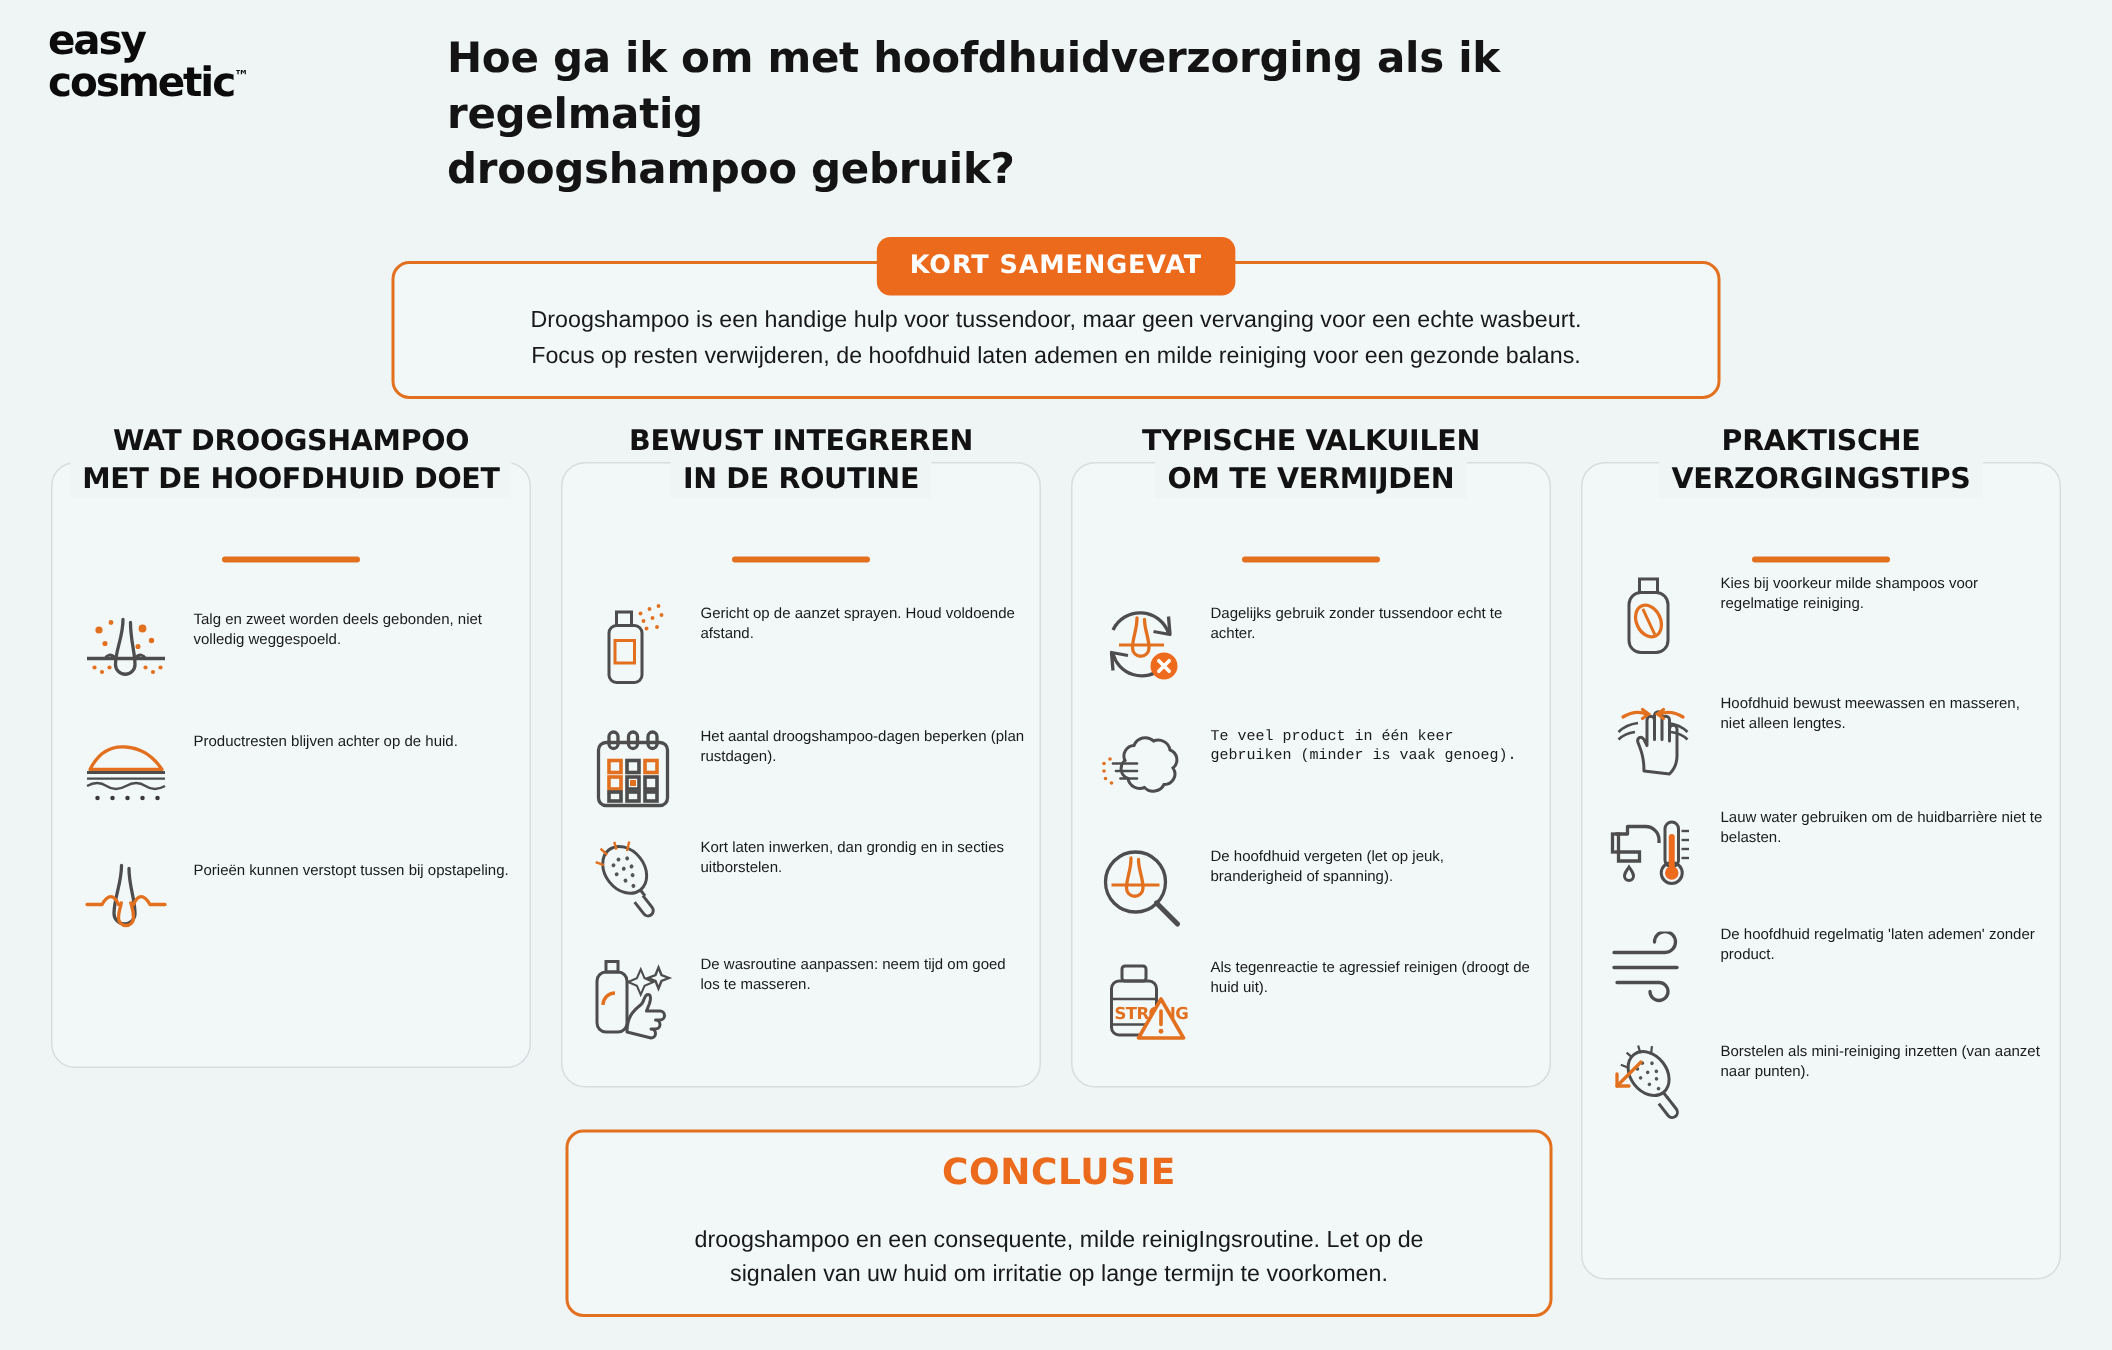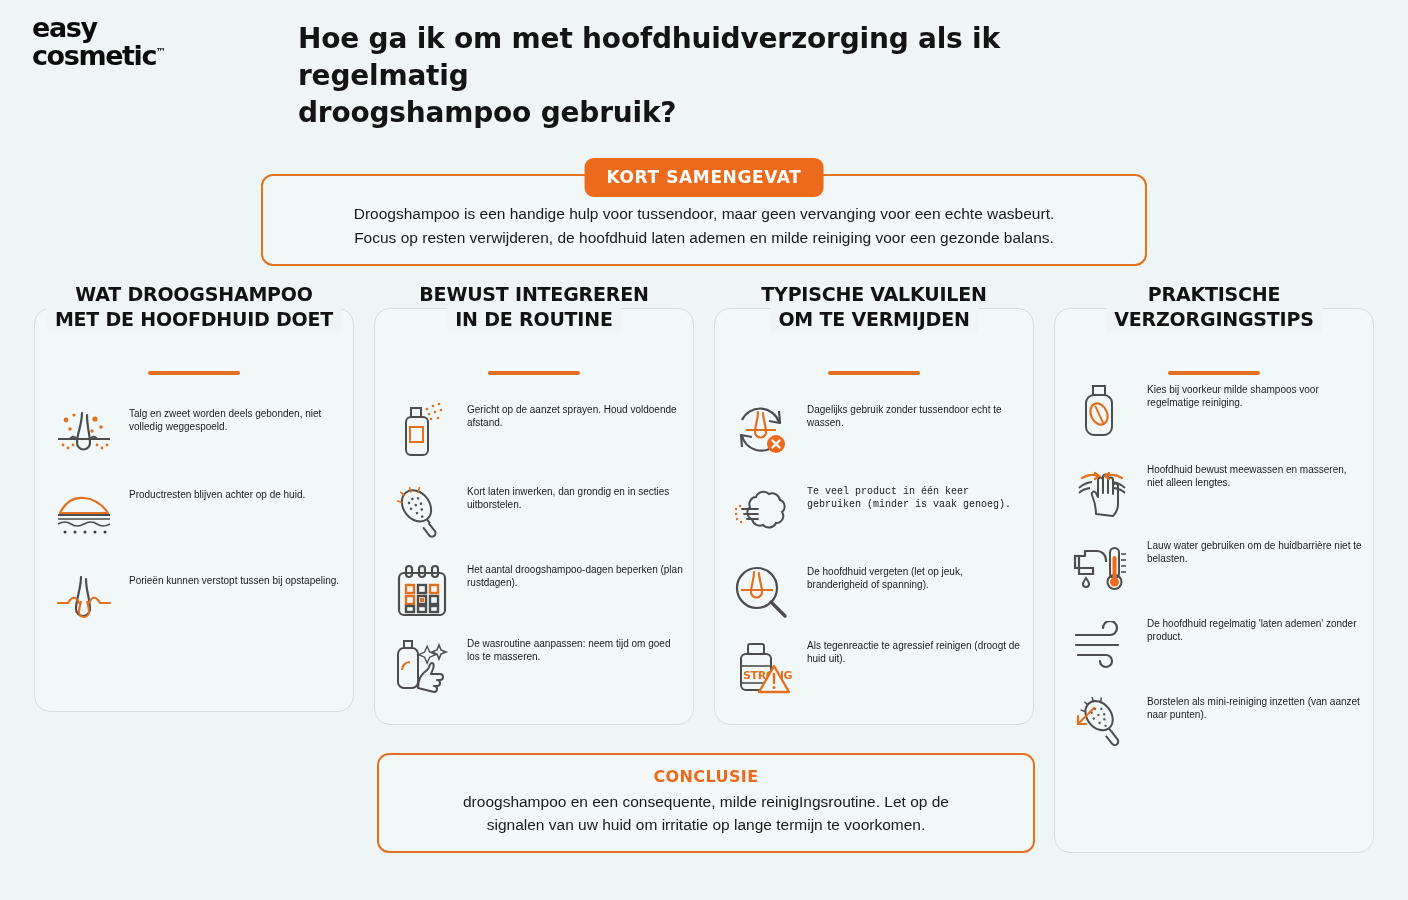--- a/index.html
+++ b/index.html
@@ -83,22 +83,22 @@
 
   
   .conclusion{
     position:absolute;left:377px;top:753px;width:658px;
     border:2px solid #e2701f;border-radius:12px;
     background:#f2f8f8;
     padding:12px 22px 14px;box-sizing:border-box;
     text-align:center;
   }
   .concl-title{
-    color:#ec6a1b;font-weight:700;font-size:16px;letter-spacing:.4px;
-    margin-bottom:4px;font-family:"DejaVu Sans", sans-serif;
+    color:#ec6a1b;font-weight:700;font-size:24px;letter-spacing:.4px;
+    margin-bottom:20px;font-family:"DejaVu Sans", sans-serif;
   }
   .concl-text{font-size:15.5px;line-height:1.5;color:#191919;}
   .concl-text span{display:block;}
 </style>
 </head>
 <body>
 
 <div class="page">
 
   <div class="header">
@@ -199,20 +199,45 @@
                   <circle cx="45" cy="3" r="1.3"></circle>
                 <circle cx="35" cy="13" r="1.3"></circle>
                   <circle cx="41" cy="11" r="1.3"></circle>
                   <circle cx="47" cy="9" r="1.3"></circle>
                 <circle cx="37" cy="18" r="1.3"></circle>
                   <circle cx="44" cy="17" r="1.3"></circle>
               </g>
             </svg>
           </div>
           <div class="itxt">Gericht op de aanzet sprayen. Houd voldoende afstand.</div>
+        </div>
+        <div class="item" style="margin-bottom:14px;">
+          <div class="ico">
+            <svg width="58" height="56" viewBox="0 0 58 56">
+              <rect x="6" y="10" width="46" height="42" rx="5" fill="none" stroke="#4d4d4d" stroke-width="2.2"></rect>
+              <g fill="none" stroke="#4d4d4d" stroke-width="2.2">
+                  <rect x="13" y="3" width="6" height="11" rx="3"></rect>
+                  <rect x="26" y="3" width="6" height="11" rx="3"></rect>
+                  <rect x="39" y="3" width="6" height="11" rx="3"></rect>
+                </g>
+              <g fill="none" stroke-width="2.4">
+                <rect x="13" y="22" width="8" height="8" stroke="#e2701f"></rect>
+                  <rect x="25" y="22" width="8" height="8" stroke="#4d4d4d"></rect>
+                  <rect x="37" y="22" width="8" height="8" stroke="#e2701f"></rect>
+                <rect x="13" y="33" width="8" height="8" stroke="#e2701f"></rect>
+                  <rect x="25" y="33" width="8" height="8" stroke="#4d4d4d"></rect>
+                  <rect x="37" y="33" width="8" height="8" stroke="#4d4d4d"></rect>
+                <rect x="13" y="43" width="8" height="6" stroke="#4d4d4d"></rect>
+                  <rect x="25" y="43" width="8" height="6" stroke="#4d4d4d"></rect>
+                  <rect x="37" y="43" width="8" height="6" stroke="#4d4d4d"></rect>
+              </g>
+              <rect x="27" y="35" width="4" height="4" fill="#e2701f"></rect>
+            </svg>
+          </div>
+          <div class="itxt">Het aantal droogshampoo-dagen beperken (plan rustdagen).</div>
         </div>
         <div class="item" style="margin-bottom:18px;">
           <div class="ico">
             <svg width="60" height="60" viewBox="0 0 60 60">
               <g transform="rotate(-38 30 30)">
                 <ellipse cx="30" cy="21" rx="13" ry="17" fill="none" stroke="#4d4d4d" stroke-width="2"></ellipse>
                 <path d="M22 42 l0 10 a3.5 3.5 0 0 0 7 0 l0 -10" fill="none" stroke="#4d4d4d" stroke-width="2"></path>
                 <path d="M30 38 l0 5" stroke="#4d4d4d" stroke-width="2"></path>
                 <g fill="#555">
                     <circle cx="26" cy="14" r="1.3"></circle>
@@ -229,45 +254,20 @@
                     <path d="M21 10 l-3 -5"></path>
                     <path d="M27 6 l-1 -6"></path>
                     <path d="M34 7 l2 -5"></path>
                     <path d="M39 12 l5 -4"></path>
                   </g>
               </g>
             </svg>
           </div>
           <div class="itxt">Kort laten inwerken, dan grondig en in secties uitborstelen.</div>
         </div>
-        <div class="item" style="margin-bottom:14px;">
-          <div class="ico">
-            <svg width="58" height="56" viewBox="0 0 58 56">
-              <rect x="6" y="10" width="46" height="42" rx="5" fill="none" stroke="#4d4d4d" stroke-width="2.2"></rect>
-              <g fill="none" stroke="#4d4d4d" stroke-width="2.2">
-                  <rect x="13" y="3" width="6" height="11" rx="3"></rect>
-                  <rect x="26" y="3" width="6" height="11" rx="3"></rect>
-                  <rect x="39" y="3" width="6" height="11" rx="3"></rect>
-                </g>
-              <g fill="none" stroke-width="2.4">
-                <rect x="13" y="22" width="8" height="8" stroke="#e2701f"></rect>
-                  <rect x="25" y="22" width="8" height="8" stroke="#4d4d4d"></rect>
-                  <rect x="37" y="22" width="8" height="8" stroke="#e2701f"></rect>
-                <rect x="13" y="33" width="8" height="8" stroke="#e2701f"></rect>
-                  <rect x="25" y="33" width="8" height="8" stroke="#4d4d4d"></rect>
-                  <rect x="37" y="33" width="8" height="8" stroke="#4d4d4d"></rect>
-                <rect x="13" y="43" width="8" height="6" stroke="#4d4d4d"></rect>
-                  <rect x="25" y="43" width="8" height="6" stroke="#4d4d4d"></rect>
-                  <rect x="37" y="43" width="8" height="6" stroke="#4d4d4d"></rect>
-              </g>
-              <rect x="27" y="35" width="4" height="4" fill="#e2701f"></rect>
-            </svg>
-          </div>
-          <div class="itxt">Het aantal droogshampoo-dagen beperken (plan rustdagen).</div>
-        </div>
         <div class="item">
           <div class="ico">
             <svg width="60" height="58" viewBox="0 0 60 58">
               <rect x="6" y="12" width="20" height="40" rx="6" fill="none" stroke="#4d4d4d" stroke-width="2"></rect>
               <rect x="12" y="5" width="8" height="7" fill="none" stroke="#4d4d4d" stroke-width="2"></rect>
               <path d="M10 34 a8 8 0 0 1 8 -8" fill="none" stroke="#e2701f" stroke-width="2.2"></path>
               <path d="M26 52 c0 -10 4 -14 9 -18 c3 -2 2 -7 5 -7 c2 0 2 3 1 6 l-2 5 h9 a3 3 0 0 1 0 6 h-3 a3 3 0 0 1 0 6 h-3 a3 3 0 0 1 0 6 Z" fill="none" stroke="#4d4d4d" stroke-width="2" stroke-linejoin="round"></path>
               <g fill="none" stroke="#4d4d4d" stroke-width="1.6">
                   <path d="M35 17 l3 7 l7 3 l-7 3 l-3 7 l-3 -7 l-7 -3 l7 -3 Z" transform="translate(2,-6) scale(.85) translate(4,2)"></path>
                 </g>
@@ -292,21 +292,21 @@
               <path d="M47 20 A20 20 0 0 0 10 18" fill="none" stroke="#4d4d4d" stroke-width="2.2"></path>
               <path d="M47 9 l1 12 l-11 -2" fill="none" stroke="#4d4d4d" stroke-width="2.2" stroke-linejoin="round"></path>
               <path d="M10 34 A20 20 0 0 0 42 44" fill="none" stroke="#4d4d4d" stroke-width="2.2"></path>
               <path d="M10 45 l-1 -12 l11 2" fill="none" stroke="#4d4d4d" stroke-width="2.2" stroke-linejoin="round"></path>
               <line x1="14" y1="28" x2="44" y2="28" stroke="#e2701f" stroke-width="2"></line>
               <path d="M26 10 C26 18 23 23 23 30 a5.5 5.5 0 0 0 11 0 C34 23 31 18 31 11" fill="none" stroke="#e2701f" stroke-width="2.2" stroke-linecap="round"></path>
               <circle cx="44" cy="42" r="9" fill="#ee6a1c"></circle>
               <path d="M40.5 38.5 l7 7 M47.5 38.5 l-7 7" stroke="#fff" stroke-width="2.4" stroke-linecap="round"></path>
             </svg>
           </div>
-          <div class="itxt">Dagelijks gebruik zonder tussendoor echt te wassen.</div>
+          <div class="itxt">Dagelijks gebruik zonder tussendoor echt te achter.</div>
         </div>
         <div class="item" style="margin-bottom:20px;font-family:Liberation Mono, monospace;">
           <div class="ico">
             <svg width="60" height="52" viewBox="0 0 60 52">
               <path d="M24 10 a8 8 0 0 1 13 -3 a8 8 0 0 1 11 6 a7 7 0 0 1 2 12 a7 7 0 0 1 -6 11 a8 8 0 0 1 -13 2 a8 8 0 0 1 -11 -6 a7 7 0 0 1 -2 -12 a7 7 0 0 1 6 -10 Z" fill="none" stroke="#4d4d4d" stroke-width="2"></path>
               <path d="M10 22 h16 M12 27 h14 M15 32 h11" stroke="#4d4d4d" stroke-width="1.8" stroke-linecap="round"></path>
               <g fill="#e2701f">
                   <circle cx="4" cy="22" r="1.2"></circle>
                   <circle cx="4" cy="27" r="1.2"></circle>
                   <circle cx="5" cy="32" r="1.2"></circle>

